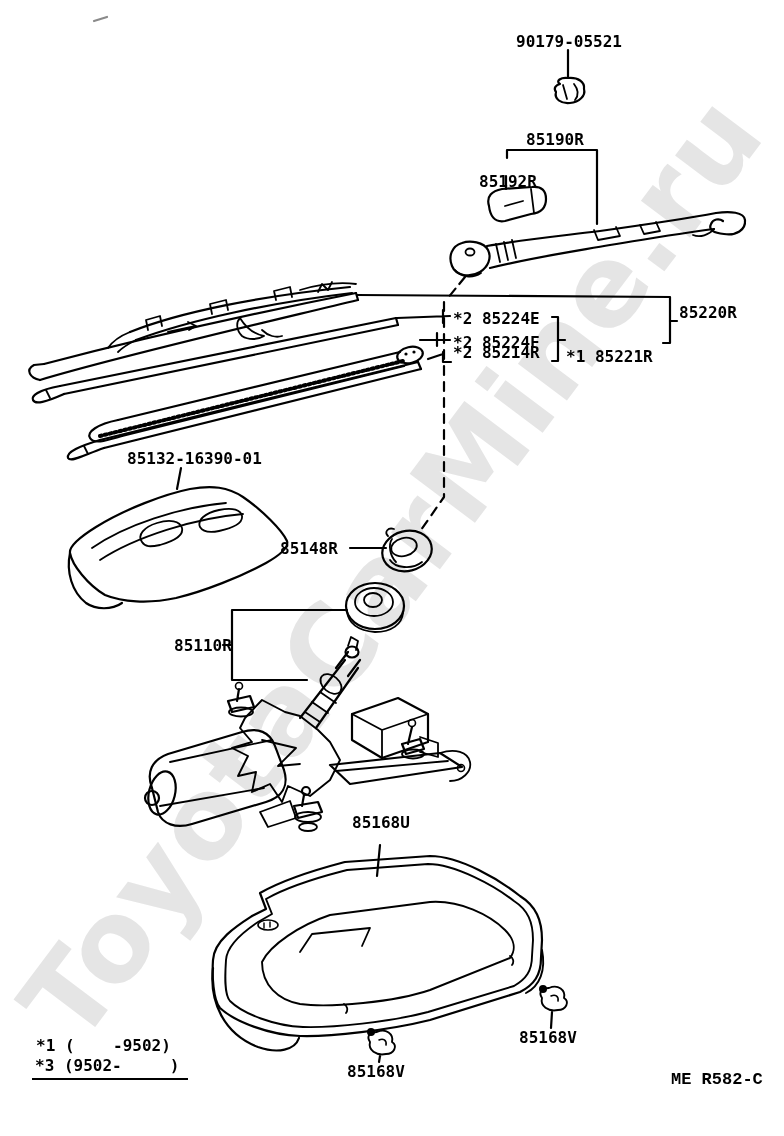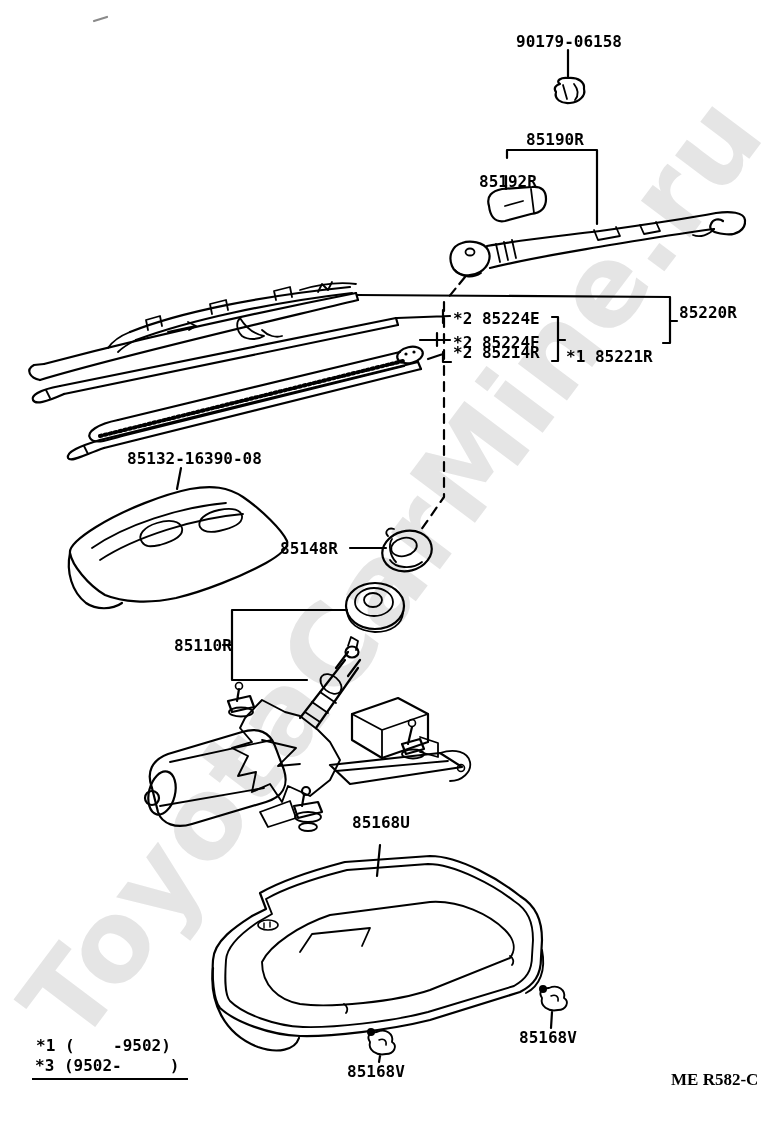--- a/index.html
+++ b/index.html
@@ -190,33 +190,33 @@
     </g>
 
     <g>
       <circle cx="371" cy="1032" r="4" fill="#000" stroke="none"></circle>
       <path d="M377,1032 C386,1028 394,1034 392,1042 C398,1046 394,1054 386,1054 C376,1056 368,1050 370,1042 C366,1036 370,1032 377,1032 Z" stroke-width="1.9"></path>
       <path d="M379,1040 C383,1038 387,1040 386,1045" stroke-width="1.6"></path>
       <path d="M380,1056 L379,1062"></path>
     </g>
   </svg>
 
-  <div class="lbl" style="left:516px;top:33px">90179-06158</div>
+  <div class="lbl" style="left:516px;top:33px">90179-05521</div>
   <div class="lbl" style="left:526px;top:131px">85190R</div>
   <div class="lbl" style="left:479px;top:173px">85192R</div>
   <div class="lbl" style="left:453px;top:310px">*2 85224E</div>
   <div class="lbl" style="left:453px;top:344px">*2 85214R</div>
   <div class="lbl" style="left:566px;top:348px">*1 85221R</div>
   <div class="lbl" style="left:453px;top:334px">*2 85224F</div>
   <div class="lbl" style="left:679px;top:304px">85220R</div>
-  <div class="lbl" style="left:127px;top:450px">85132-16390-08</div>
+  <div class="lbl" style="left:127px;top:450px">85132-16390-01</div>
   <div class="lbl" style="left:280px;top:540px">85148R</div>
   <div class="lbl" style="left:174px;top:637px">85110R</div>
   <div class="lbl" style="left:352px;top:814px">85168U</div>
   <div class="lbl" style="left:519px;top:1029px">85168V</div>
   <div class="lbl" style="left:347px;top:1063px">85168V</div>
 
   <div class="lbl" style="left:36px;top:1037px">*1 (    -9502)</div>
   <div class="lbl" style="left:35px;top:1057px">*3 (9502-     )</div>
   <div class="underline" style="left:32px;top:1078px;width:156px"></div>
 
-  <div class="lbl" style="left:671px;top:1071px;font-family:Liberation Serif, serif;font-size:17px">ME R582-C</div>
+  <div class="lbl" style="left:671px;top:1071px;font-family:Liberation Mono, monospace;font-size:17px">ME R582-C</div>
 </div>
 
 </body></html>

